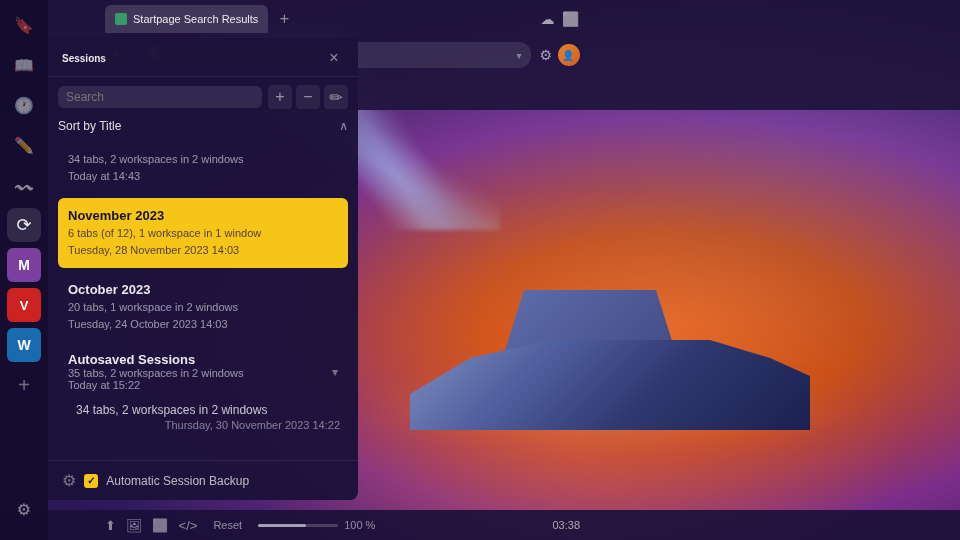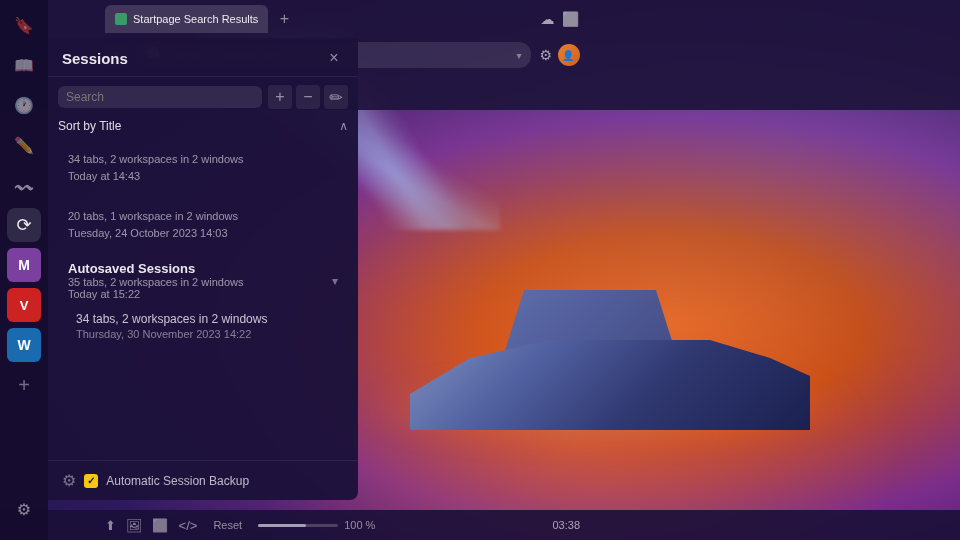--- a/index.html
+++ b/index.html
@@ -324,21 +324,21 @@
       overflow: hidden;
       z-index: 15;
     }
     .panel-header {
       display: flex;
       align-items: center;
       padding: 10px 14px 8px;
       border-bottom: 1px solid rgba(255,255,255,0.08);
     }
     .panel-title {
-      font-size: 15px;
+      font-size: 10px;
       font-weight: 600;
       color: rgba(255,255,255,0.9);
       flex: 1;
     }
     .panel-close {
       color: rgba(255,255,255,0.5);
       font-size: 16px;
       cursor: pointer;
       width: 20px;
       height: 20px;
@@ -473,20 +473,21 @@
     }
     .autosaved-sub-title {
       font-size: 12px;
       font-weight: 500;
       color: rgba(255,255,255,0.75);
       margin-bottom: 2px;
     }
     .autosaved-sub-detail {
       font-size: 11px;
       color: rgba(255,255,255,0.45);
+      text-align: right;
     }
 
     .panel-footer {
       padding: 10px 14px;
       border-top: 1px solid rgba(255,255,255,0.08);
       display: flex;
       align-items: center;
       gap: 8px;
     }
     .footer-checkbox {
@@ -611,22 +612,28 @@
     <span class="sort-chevron">∧</span>
   </div>
 
   <div class="sessions-list">
 
     <div class="session-item">
       <div class="session-detail">34 tabs, 2 workspaces in 2 windows</div>
       <div class="session-detail">Today at 14:43</div>
     </div>
 
+    <div class="session-item active-session">
+      <div class="session-title">November 2023</div>
+      <div class="session-detail">6 tabs (of 12), 1 workspace in 1 window</div>
+      <div class="session-detail">Tuesday, 28 November 2023 14:03</div>
+    </div>
 
     <div class="session-item">
+      <div class="session-title">October 2023</div>
       <div class="session-detail">20 tabs, 1 workspace in 2 windows</div>
       <div class="session-detail">Tuesday, 24 October 2023 14:03</div>
     </div>
 
     <div class="autosaved-header">
       <div style="flex:1;">
         <div class="autosaved-title">Autosaved Sessions</div>
         <div class="autosaved-detail">35 tabs, 2 workspaces in 2 windows</div>
         <div class="autosaved-detail">Today at 15:22</div>
       </div>

